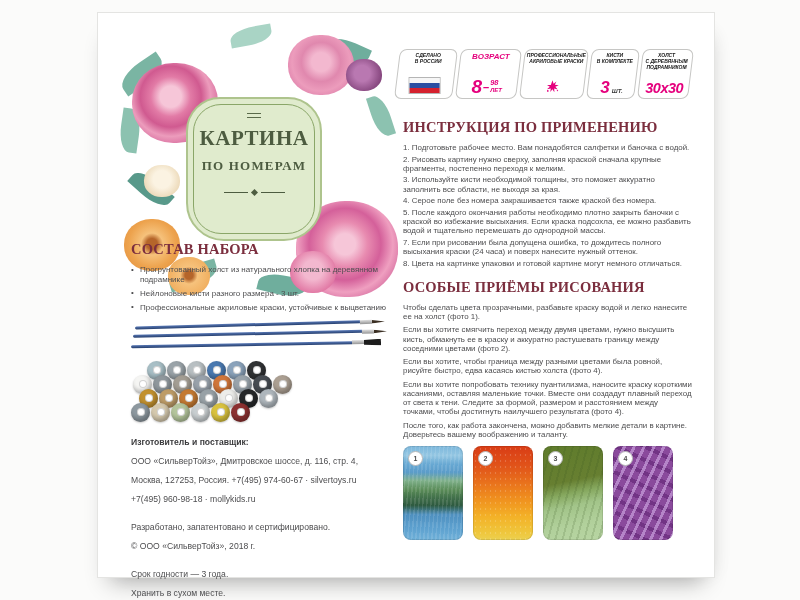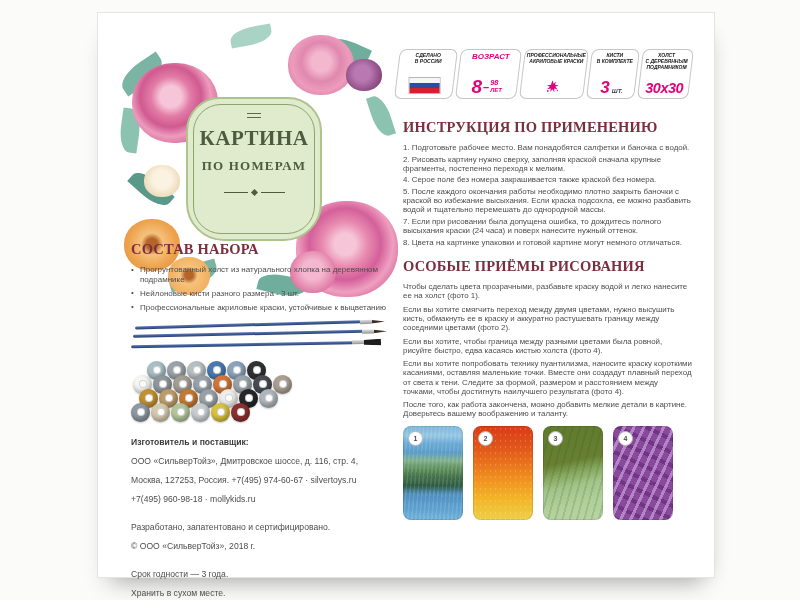--- a/index.html
+++ b/index.html
@@ -247,20 +247,21 @@
 ПОДРАМНИКОМ</div>
       <div class="size-val">30х30</div>
     </div>
   </div>
 
   <div class="right-col">
     <h2 class="sec-heading">ИНСТРУКЦИЯ ПО ПРИМЕНЕНИЮ</h2>
     <ol class="instr">
       <li>1. Подготовьте рабочее место. Вам понадобятся салфетки и баночка с водой.</li>
       <li>2. Рисовать картину нужно сверху, заполняя краской сначала крупные фрагменты, постепенно переходя к мелким.</li>
+      <li>3. Используйте кисти необходимой толщины, это поможет аккуратно заполнить все области, не выходя за края.</li>
       <li>4. Серое поле без номера закрашивается также краской без номера.</li>
       <li>5. После каждого окончания работы необходимо плотно закрыть баночки с краской во избежание высыхания. Если краска подсохла, ее можно разбавить водой и тщательно перемешать до однородной массы.</li>
       <li>7. Если при рисовании была допущена ошибка, то дождитесь полного высыхания краски (24 часа) и поверх нанесите нужный оттенок.</li>
       <li>8. Цвета на картинке упаковки и готовой картине могут немного отличаться.</li>
     </ol>
 
     <h2 class="sec-heading">ОСОБЫЕ ПРИЁМЫ РИСОВАНИЯ</h2>
     <div class="tech">
       <p>Чтобы сделать цвета прозрачными, разбавьте краску водой и легко нанесите ее на холст (фото 1).</p>
       <p>Если вы хотите смягчить переход между двумя цветами, нужно высушить кисть, обмакнуть ее в краску и аккуратно растушевать границу между соседними цветами (фото 2).</p>

